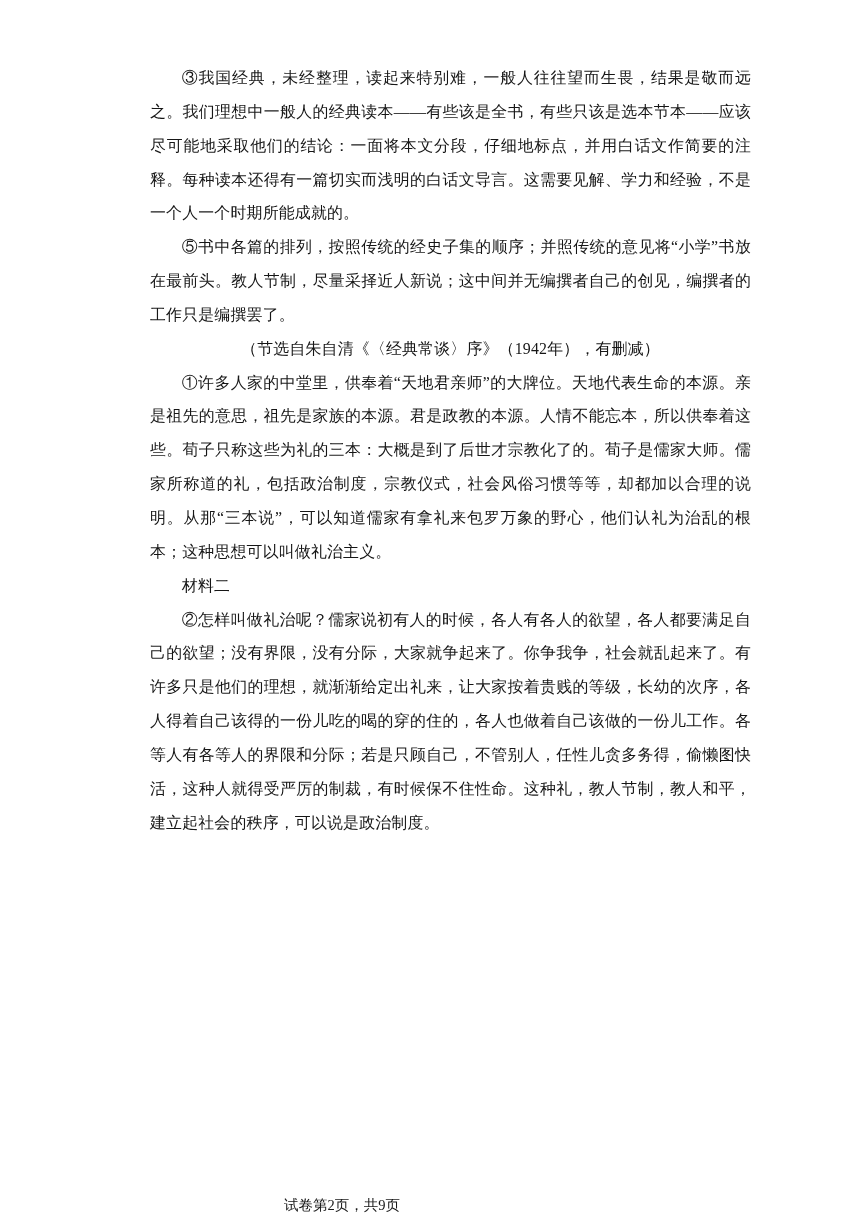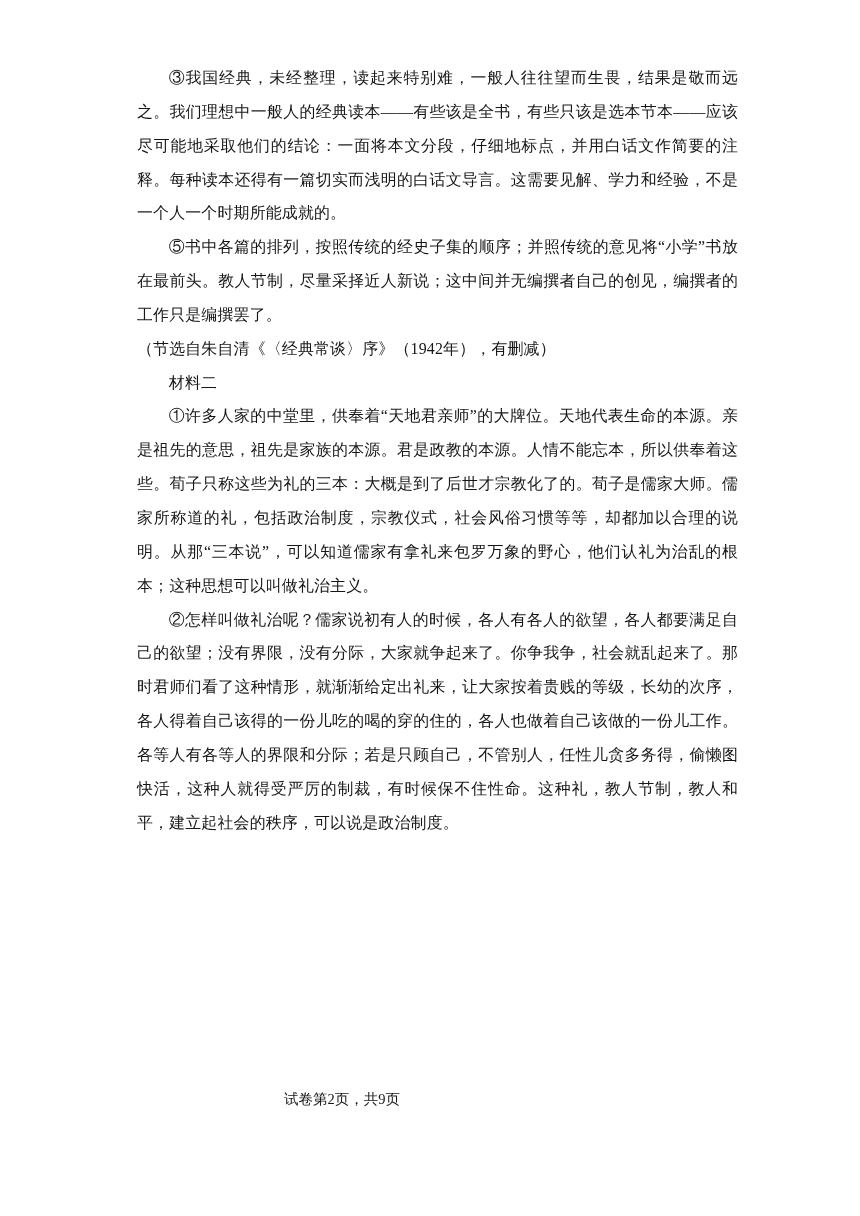--- a/index.html
+++ b/index.html
@@ -11,57 +11,57 @@
     position: relative;
     width: 860px;
     height: 1216px;
     background: #ffffff;
     overflow: hidden;
     font-family: "Liberation Serif", "DejaVu Serif", serif;
     color: #161616;
   }
   .content {
     position: absolute;
-    left: 137px;
+    left: 150px;
     top: 61px;
     width: 601px;
     font-family: Liberation Serif, serif;
   }
   .content p {
     margin: 0;
     padding: 0;
     font-size: 15.9px;
     line-height: 33.85px;
     text-align: justify;
     text-justify: inter-ideograph;
     text-indent: 2em;
     letter-spacing: 0.2px;
     word-break: break-all;
   }
   .content p.attribution {
-    text-align: left;
+    text-align: center;
     text-indent: 0;
   }
   .footer {
     position: absolute;
-    top: 1088px;
+    top: 1194px;
     left: 0;
     width: 684px;
     text-align: center;
     font-size: 14.5px;
     line-height: 22px;
     color: #161616;
   }
 </style>
 </head>
 <body>
 
 <div class="page">
   <div class="content">
     <p>③我国经典，未经整理，读起来特别难，一般人往往望而生畏，结果是敬而远之。我们理想中一般人的经典读本——有些该是全书，有些只该是选本节本——应该尽可能地采取他们的结论：一面将本文分段，仔细地标点，并用白话文作简要的注释。每种读本还得有一篇切实而浅明的白话文导言。这需要见解、学力和经验，不是一个人一个时期所能成就的。</p>
     <p>⑤书中各篇的排列，按照传统的经史子集的顺序；并照传统的意见将“小学”书放在最前头。教人节制，尽量采择近人新说；这中间并无编撰者自己的创见，编撰者的工作只是编撰罢了。</p>
     <p class="attribution">（节选自朱自清《〈经典常谈〉序》（1942年），有删减）</p>
+    <p>①许多人家的中堂里，供奉着“天地君亲师”的大牌位。天地代表生命的本源。亲是祖先的意思，祖先是家族的本源。君是政教的本源。人情不能忘本，所以供奉着这些。荀子只称这些为礼的三本：大概是到了后世才宗教化了的。荀子是儒家大师。儒家所称道的礼，包括政治制度，宗教仪式，社会风俗习惯等等，却都加以合理的说明。从那“三本说”，可以知道儒家有拿礼来包罗万象的野心，他们认礼为治乱的根本；这种思想可以叫做礼治主义。</p>
     <p>材料二</p>
-    <p>①许多人家的中堂里，供奉着“天地君亲师”的大牌位。天地代表生命的本源。亲是祖先的意思，祖先是家族的本源。君是政教的本源。人情不能忘本，所以供奉着这些。荀子只称这些为礼的三本：大概是到了后世才宗教化了的。荀子是儒家大师。儒家所称道的礼，包括政治制度，宗教仪式，社会风俗习惯等等，却都加以合理的说明。从那“三本说”，可以知道儒家有拿礼来包罗万象的野心，他们认礼为治乱的根本；这种思想可以叫做礼治主义。</p>
-    <p>②怎样叫做礼治呢？儒家说初有人的时候，各人有各人的欲望，各人都要满足自己的欲望；没有界限，没有分际，大家就争起来了。你争我争，社会就乱起来了。那时君师们看了这种情形，就渐渐给定出礼来，让大家按着贵贱的等级，长幼的次序，各人得着自己该得的一份儿吃的喝的穿的住的，各人也做着自己该做的一份儿工作。各等人有各等人的界限和分际；若是只顾自己，不管别人，任性儿贪多务得，偷懒图快活，这种人就得受严厉的制裁，有时候保不住性命。这种礼，教人节制，教人和平，建立起社会的秩序，可以说是政治制度。</p>
+    <p>②怎样叫做礼治呢？儒家说初有人的时候，各人有各人的欲望，各人都要满足自己的欲望；没有界限，没有分际，大家就争起来了。你争我争，社会就乱起来了。有许多只是他们的理想，就渐渐给定出礼来，让大家按着贵贱的等级，长幼的次序，各人得着自己该得的一份儿吃的喝的穿的住的，各人也做着自己该做的一份儿工作。各等人有各等人的界限和分际；若是只顾自己，不管别人，任性儿贪多务得，偷懒图快活，这种人就得受严厉的制裁，有时候保不住性命。这种礼，教人节制，教人和平，建立起社会的秩序，可以说是政治制度。</p>
   </div>
   <div class="footer">试卷第2页，共9页</div>
 </div>
 
 </body></html>

